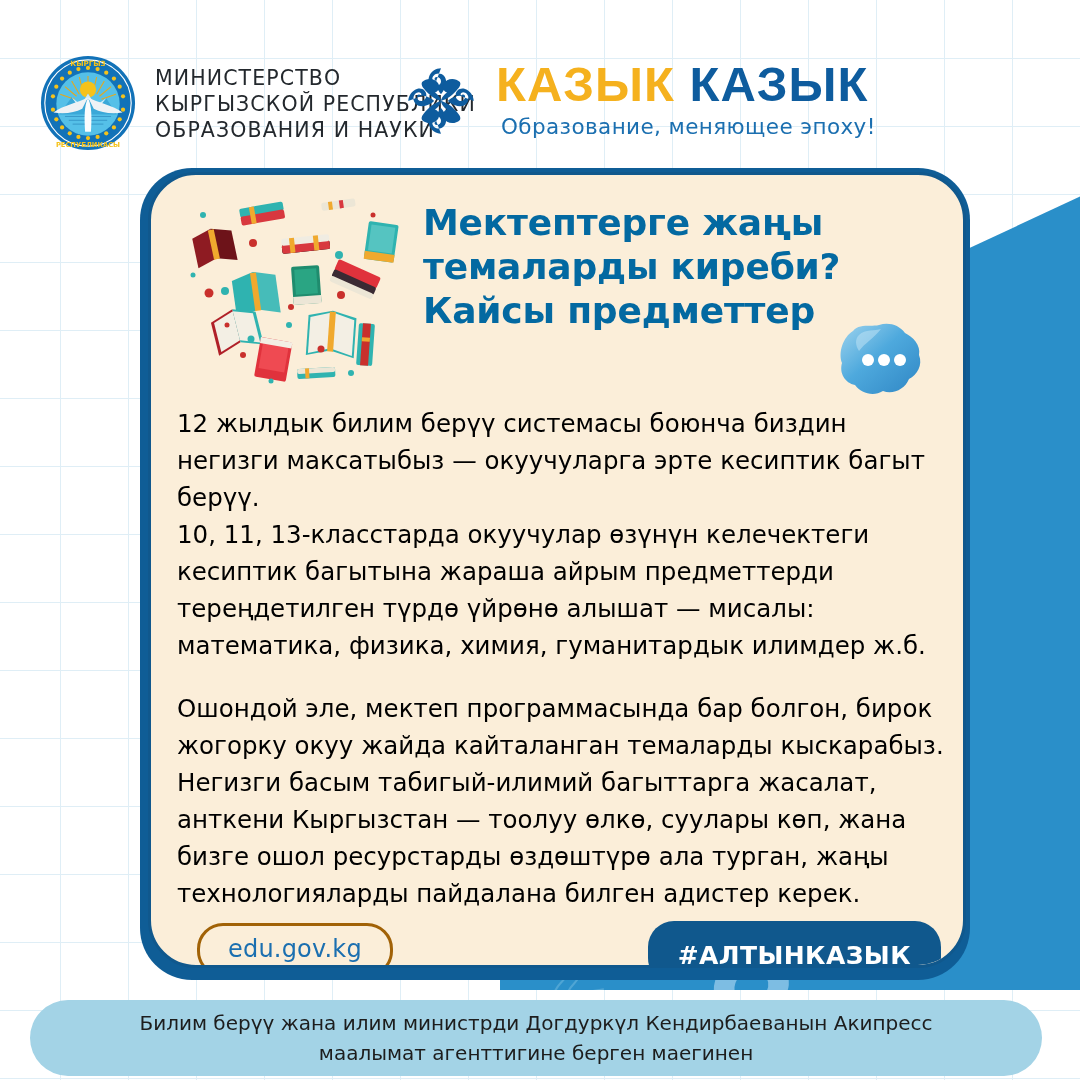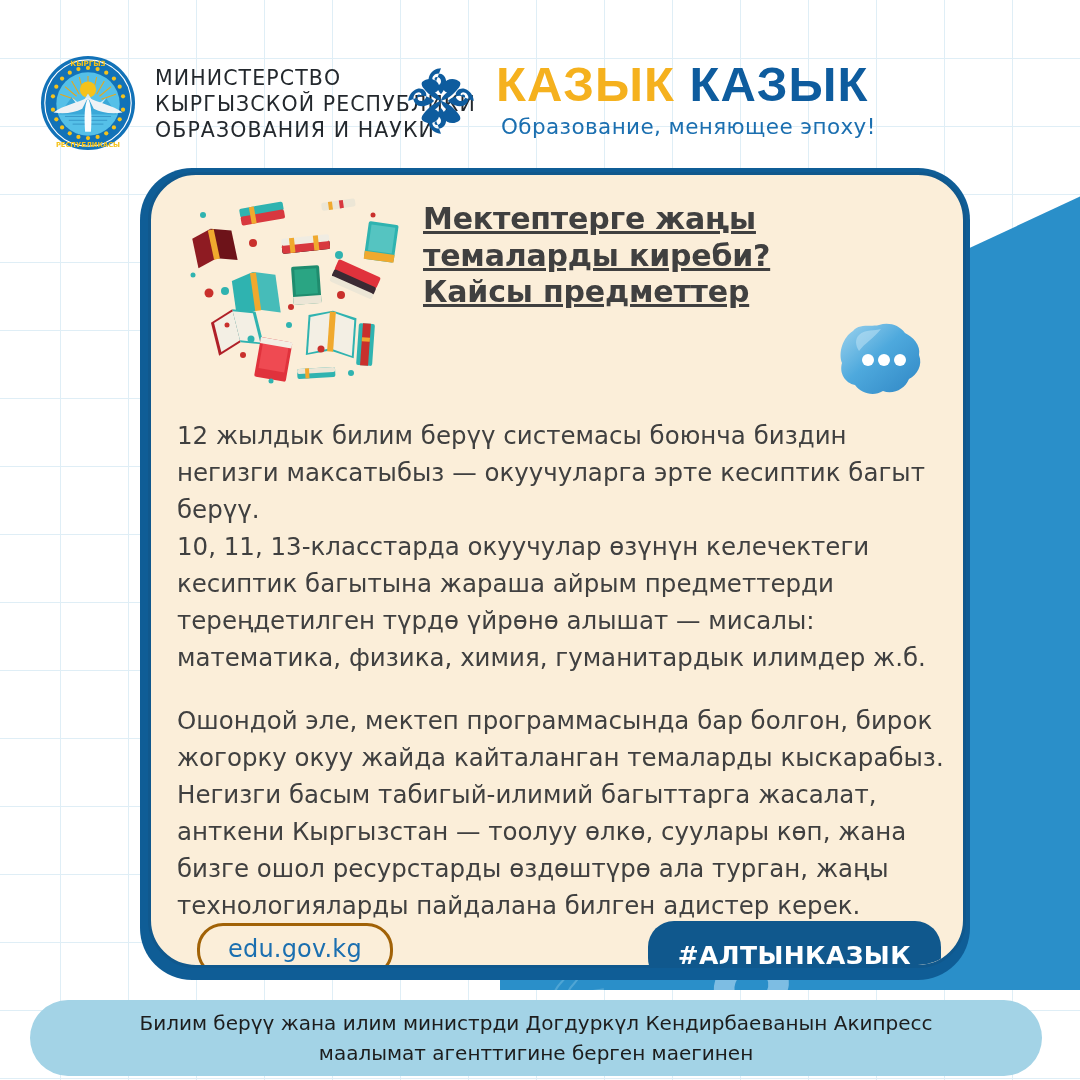--- a/index.html
+++ b/index.html
@@ -73,35 +73,33 @@
     border:3px solid #10588d;
     overflow:hidden;
   }
 
   
   #books{position:absolute;left:22px;top:22px;width:250px;height:215px;}
 
   
   #title{
     position:absolute;left:272px;top:26px;width:460px;
-    font-size:30px;font-weight:bold;line-height:1.22;
-    color:#404040;letter-spacing:-.2px;
-    font-family:"DejaVu Sans", sans-serif;
-    text-decoration:underline;
+    font-size:36px;font-weight:bold;line-height:1.22;
+    color:#0369a1;letter-spacing:-.2px;
+    font-family:"DejaVu Sans", sans-serif;
   }
 
   
   #chat-blob{position:absolute;left:682px;top:142px;width:100px;height:86px;}
 
   
   #body-text{
     position:absolute;left:26px;top:230px;width:770px;
-    font-size:24.5px;line-height:37px;color:#404040;
-    font-family:"DejaVu Sans", sans-serif;
-    margin-top:12px;
+    font-size:24.5px;line-height:37px;color:#000000;
+    font-family:"DejaVu Sans", sans-serif;
   }
   #body-text p{margin:0;}
   #body-text .gap{height:26px;}
 
   
   #site-pill{
     position:absolute;left:46px;top:748px;
     padding:9px 28px 11px;border:3px solid #a16207;border-radius:26px;
     color:#1b6fb0;font-size:24px;letter-spacing:.2px;
     font-family:"DejaVu Sans", sans-serif;

